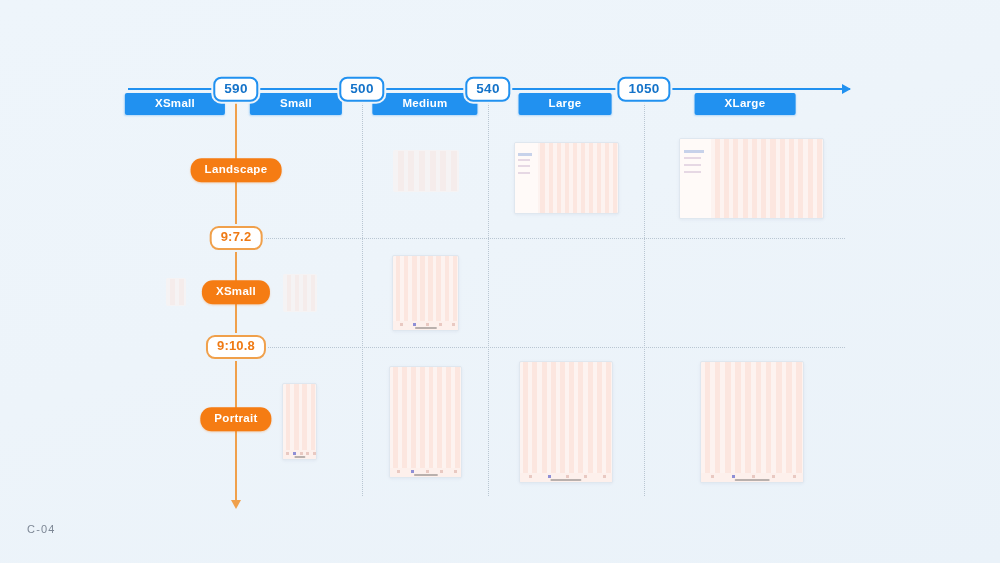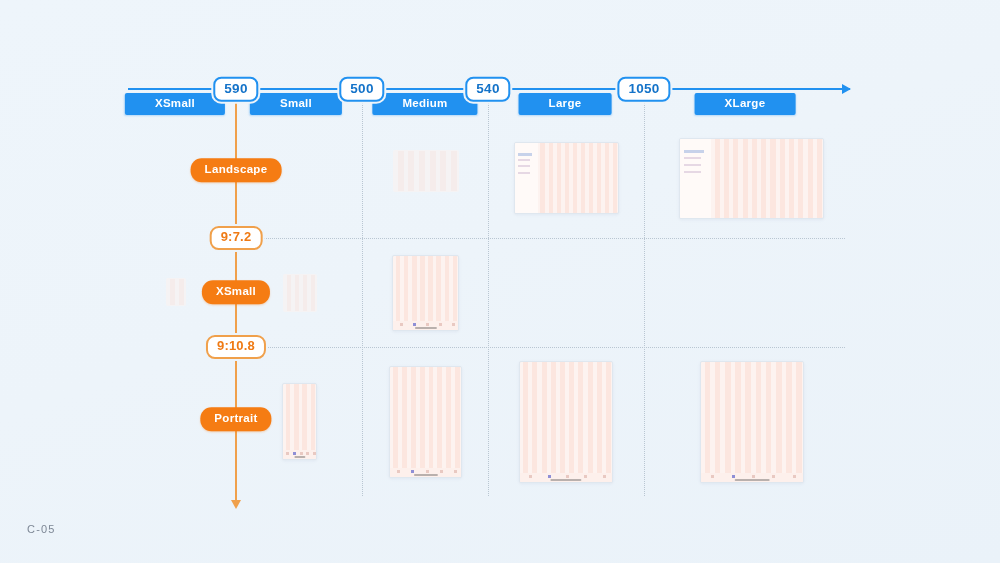--- a/index.html
+++ b/index.html
@@ -440,15 +440,15 @@
   <div id="vaxis-pills">
       <div class="orient-pill" style="left: 236px; top: 170px;">Landscape</div>
       <div class="orient-pill" style="left: 236px; top: 292px;">XSmall</div>
       <div class="orient-pill" style="left: 236px; top: 419px;">Portrait</div>
     </div>
   <div id="vaxis-chips">
       <div class="ratio-chip" style="left: 236px; top: 238px;">9:7.2</div>
       <div class="ratio-chip" style="left: 236px; top: 347px;">9:10.8</div>
     </div>
 
-  <div id="page-code">C-05</div>
+  <div id="page-code">C-04</div>
 
 </div>
 
 </body></html>

